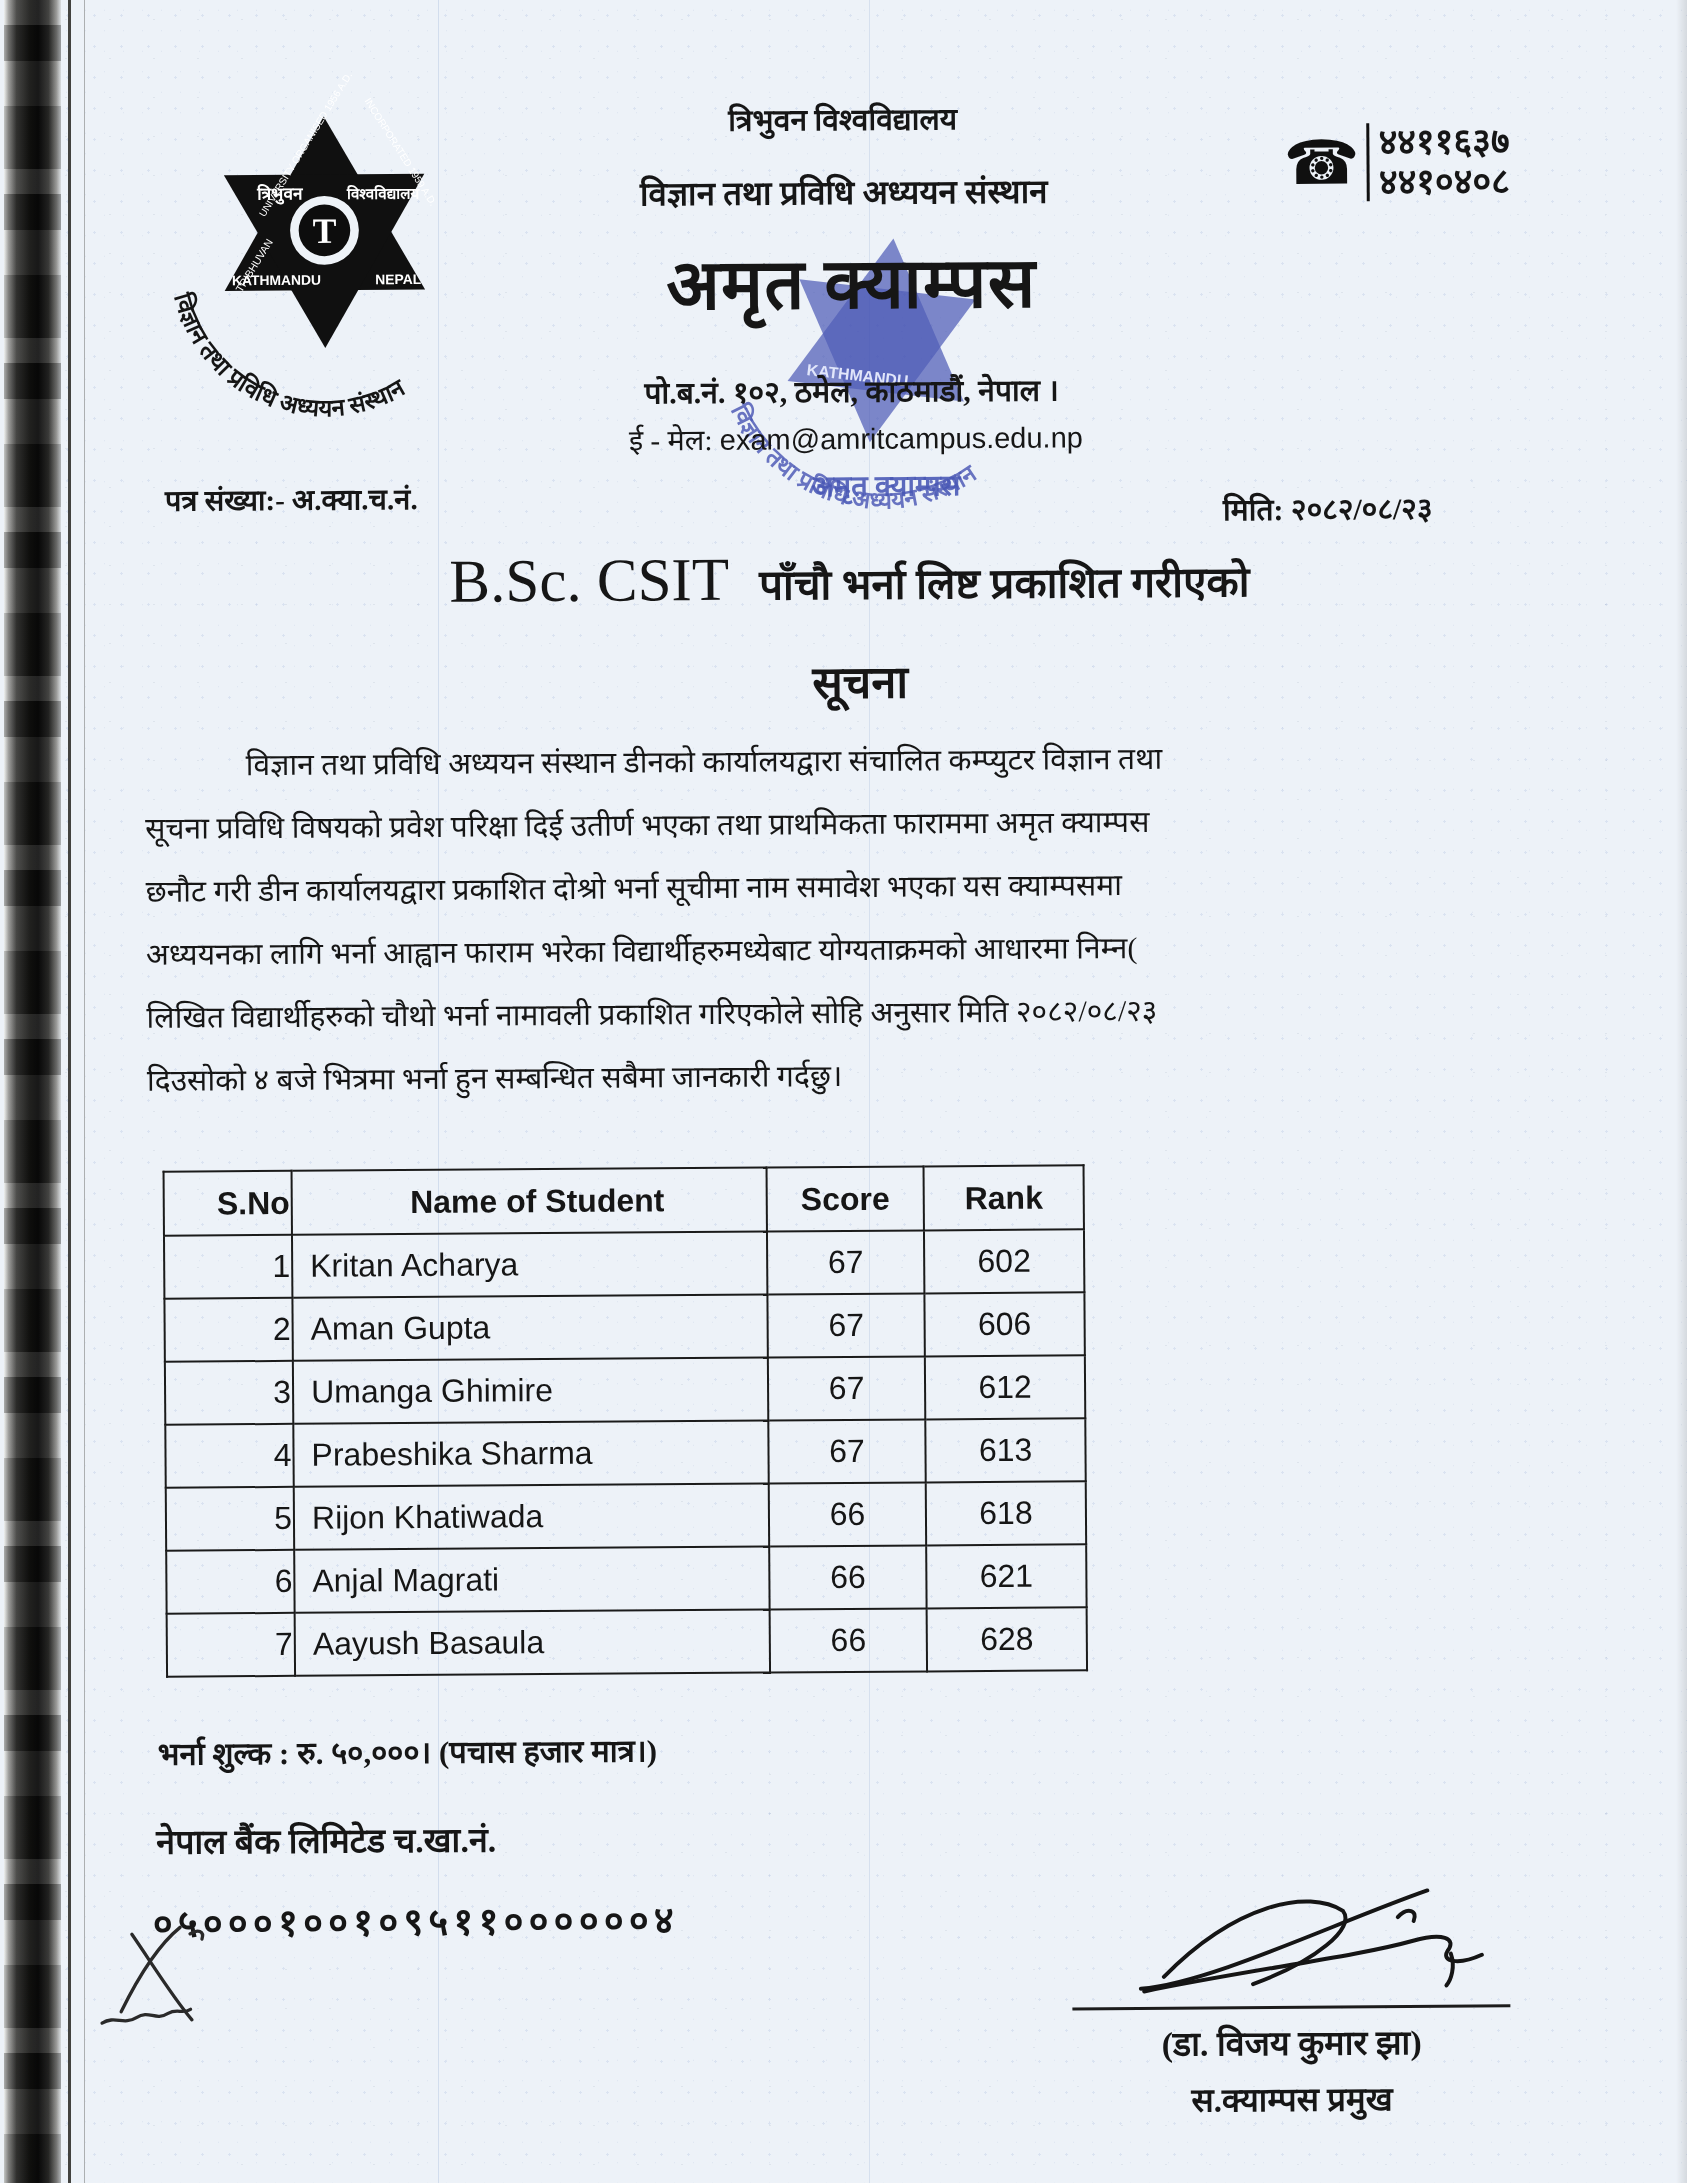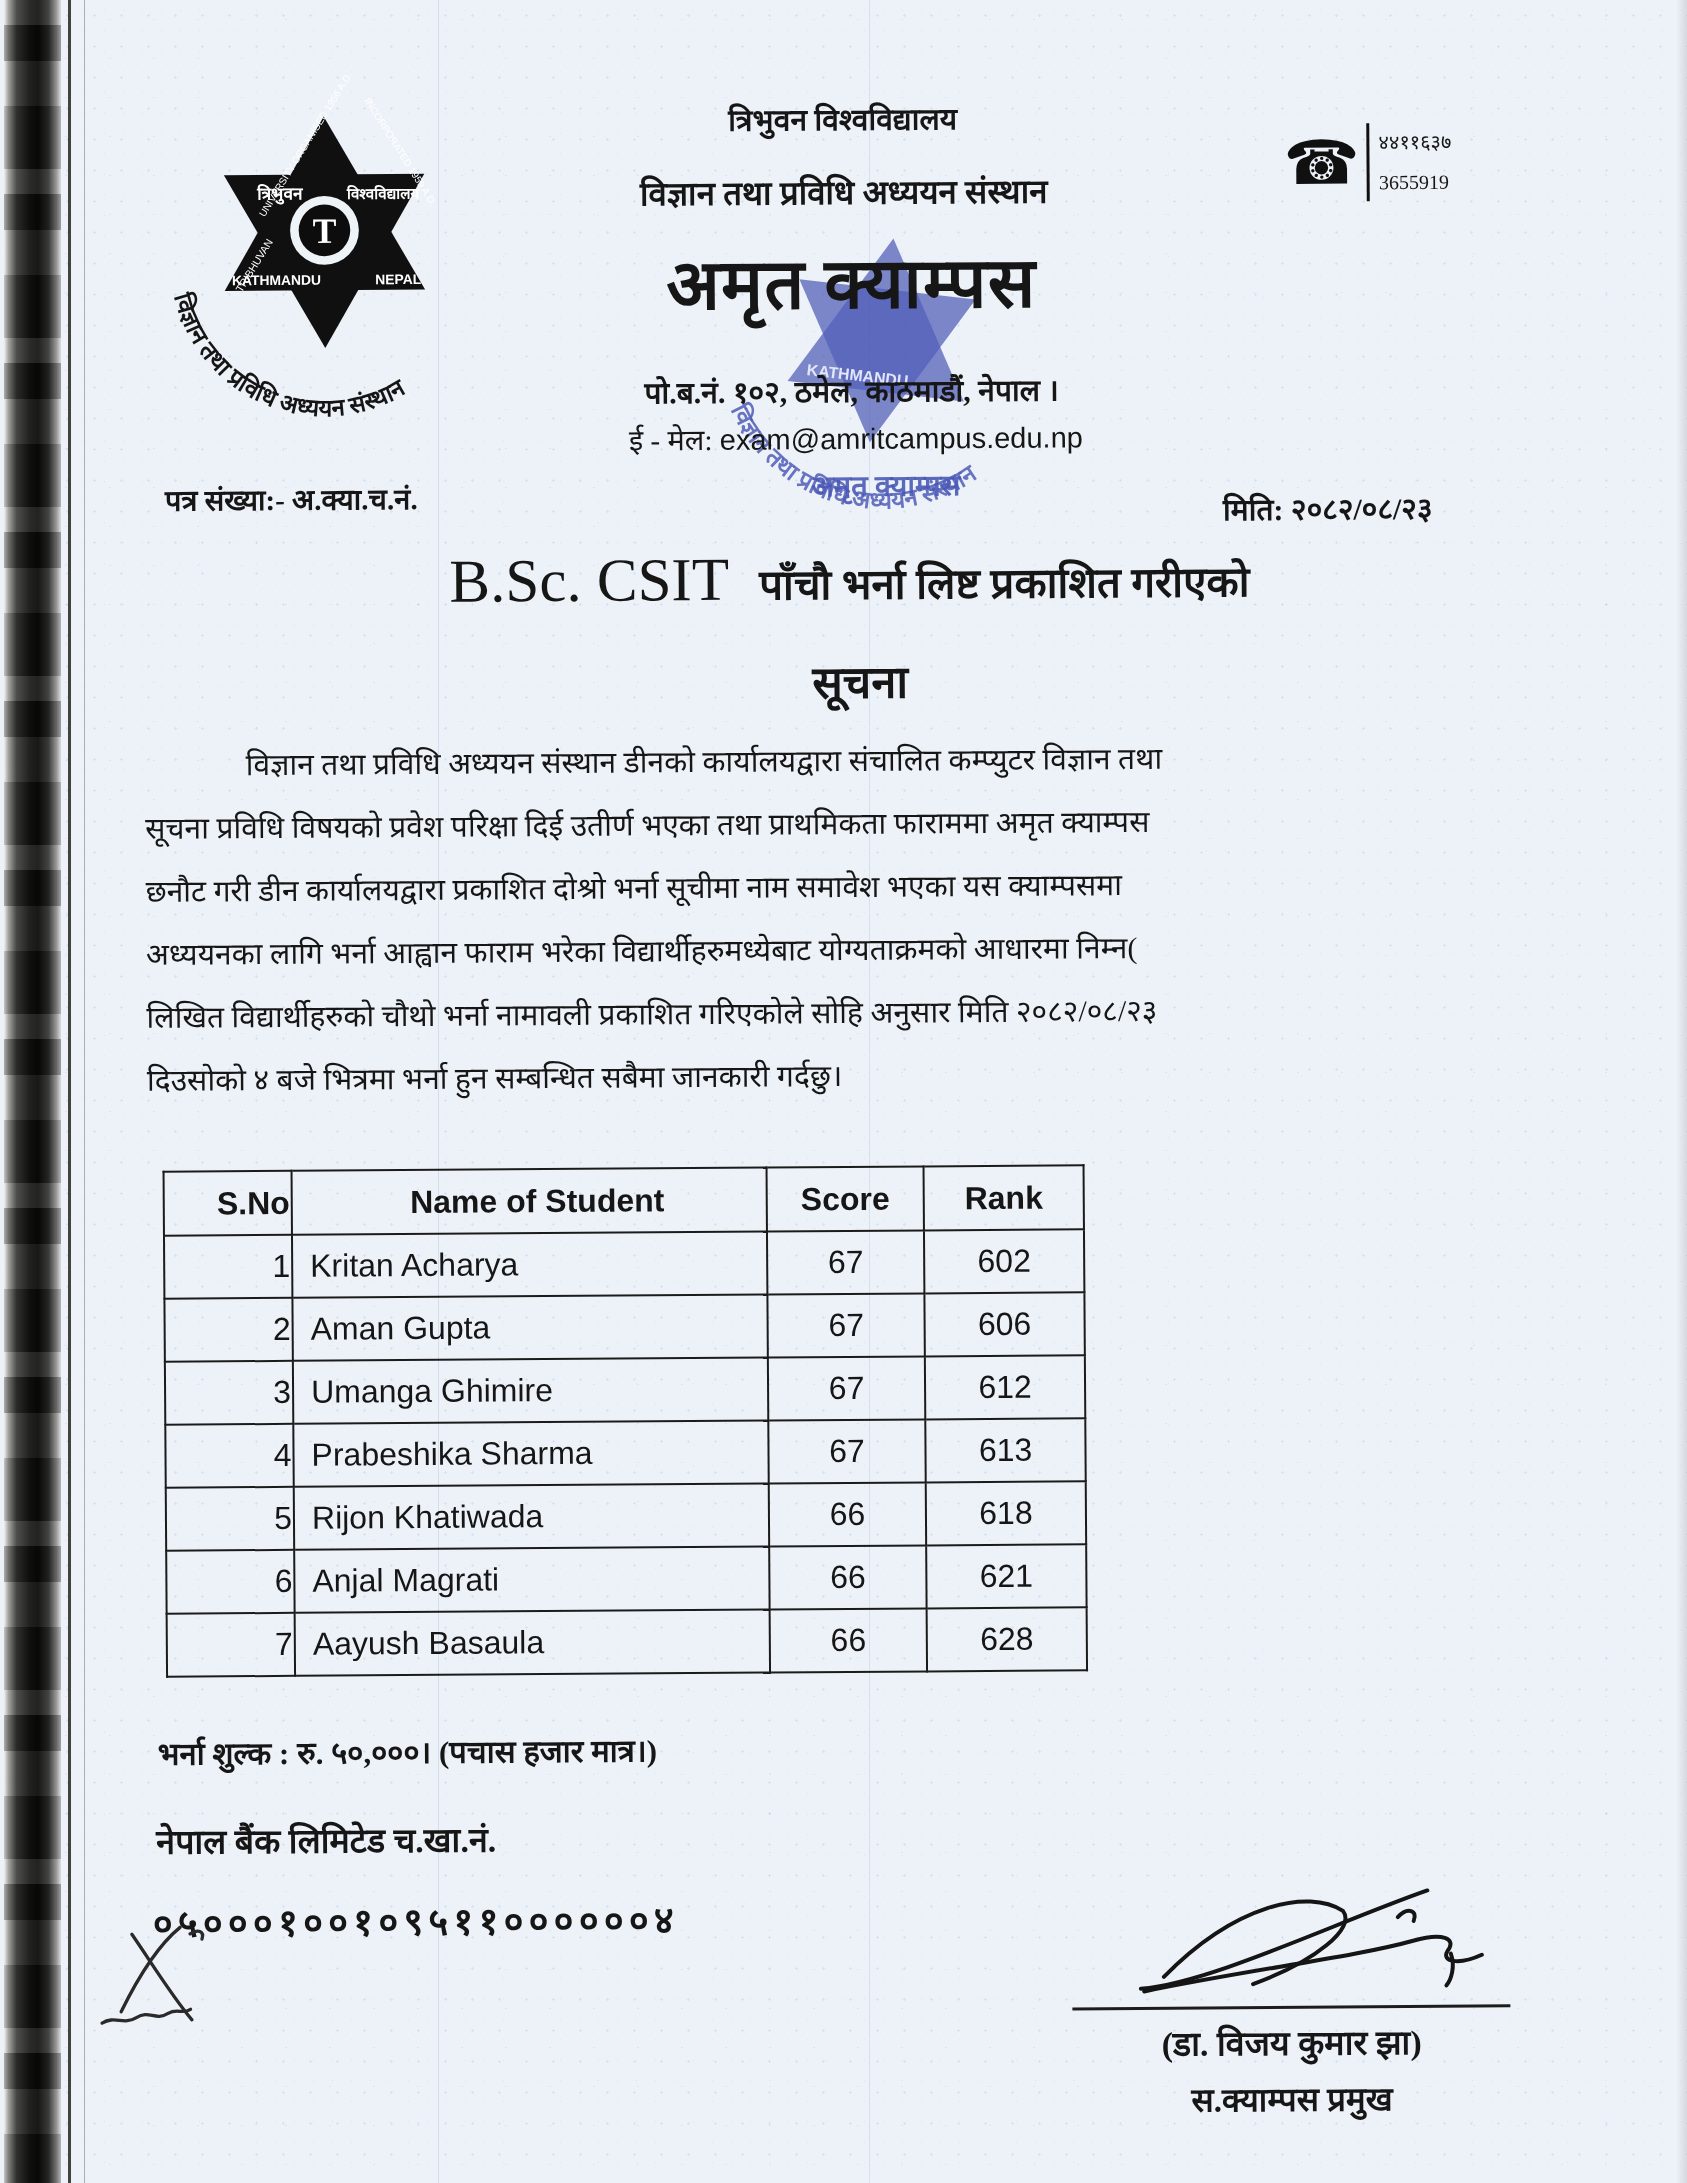--- a/index.html
+++ b/index.html
@@ -29,21 +29,21 @@
   .fold-1{position:absolute;left:438px;top:0;width:1.3px;height:2183px;background:rgba(130,160,205,.25);}
   .fold-2{position:absolute;left:869px;top:0;width:1.3px;height:2183px;background:rgba(130,160,205,.22);}
   .edge-r{position:absolute;right:0;top:0;width:10.6px;height:2183px;background:linear-gradient(270deg,rgba(0,0,0,.10),rgba(0,0,0,0));}
 
   #sheet{position:absolute;inset:0;transform:rotate(-0.4deg);transform-origin:844px 1092px;}
 
   
   .phone-group{left:1290px;top:126px;display:flex;align-items:center;}
   .phone-glyph{font-size:61px;line-height:61px;color:#101010;}
   .phone-divider{width:3.3px;height:78px;background:#101010;margin:0 9.3px 0 6.6px;}
-  .phone-numbers{font-size:20px;line-height:40px;font-weight:400;}
+  .phone-numbers{font-size:36px;line-height:40px;font-weight:700;}
 
   
   .university{left:552px;top:98px;width:595px;font-size:30px;font-weight:700;}
   .institute{left:519px;top:169px;width:662px;font-size:33px;font-weight:700;}
   .campus-title{left:480px;top:233px;width:754px;font-size:70px;font-weight:700;letter-spacing:1.3px;z-index:3;}
   .address{left:506px;top:370px;width:701px;font-size:30px;font-weight:600;z-index:3;}
   .email-line{left:457px;top:418px;width:807px;font-size:29px;z-index:3;}
   .email-latin{font-family:"Liberation Sans", sans-serif;font-size:29px;}
 
   .logo-svg{left:142px;top:60px;z-index:2;}
@@ -94,21 +94,21 @@
   <div class="fold-2"></div>
   <div class="edge-r"></div>
 
   <div id="sheet">
 
     <div class="abs phone-group">
       <span class="phone-glyph">☎</span>
       <span class="phone-divider"></span>
       <span class="phone-numbers nowrap">
         <span style="display:block">४४११६३७</span>
-        <span style="display:block">3655919</span>
+        <span style="display:block">४४१०४०८</span>
       </span>
     </div>
 
     <svg class="abs logo-svg" width="377" height="397" viewBox="0 0 570 600">
       <polygon points="285,80 133.5,342.5 436.5,342.5" fill="#101010"></polygon>
       <polygon points="285,430 133.5,167.5 436.5,167.5" fill="#101010"></polygon>
       <circle cx="285" cy="252" r="52" fill="#eef3f8"></circle>
       <circle cx="285" cy="252" r="39" fill="#0d0d0d"></circle>
       <text x="285" y="271" text-anchor="middle" font-size="54" font-weight="bold" fill="#ffffff" font-family="Liberation Serif, serif">T</text>
       <text x="218" y="205" text-anchor="middle" font-size="26" font-weight="bold" fill="#ffffff">त्रिभुवन</text>

